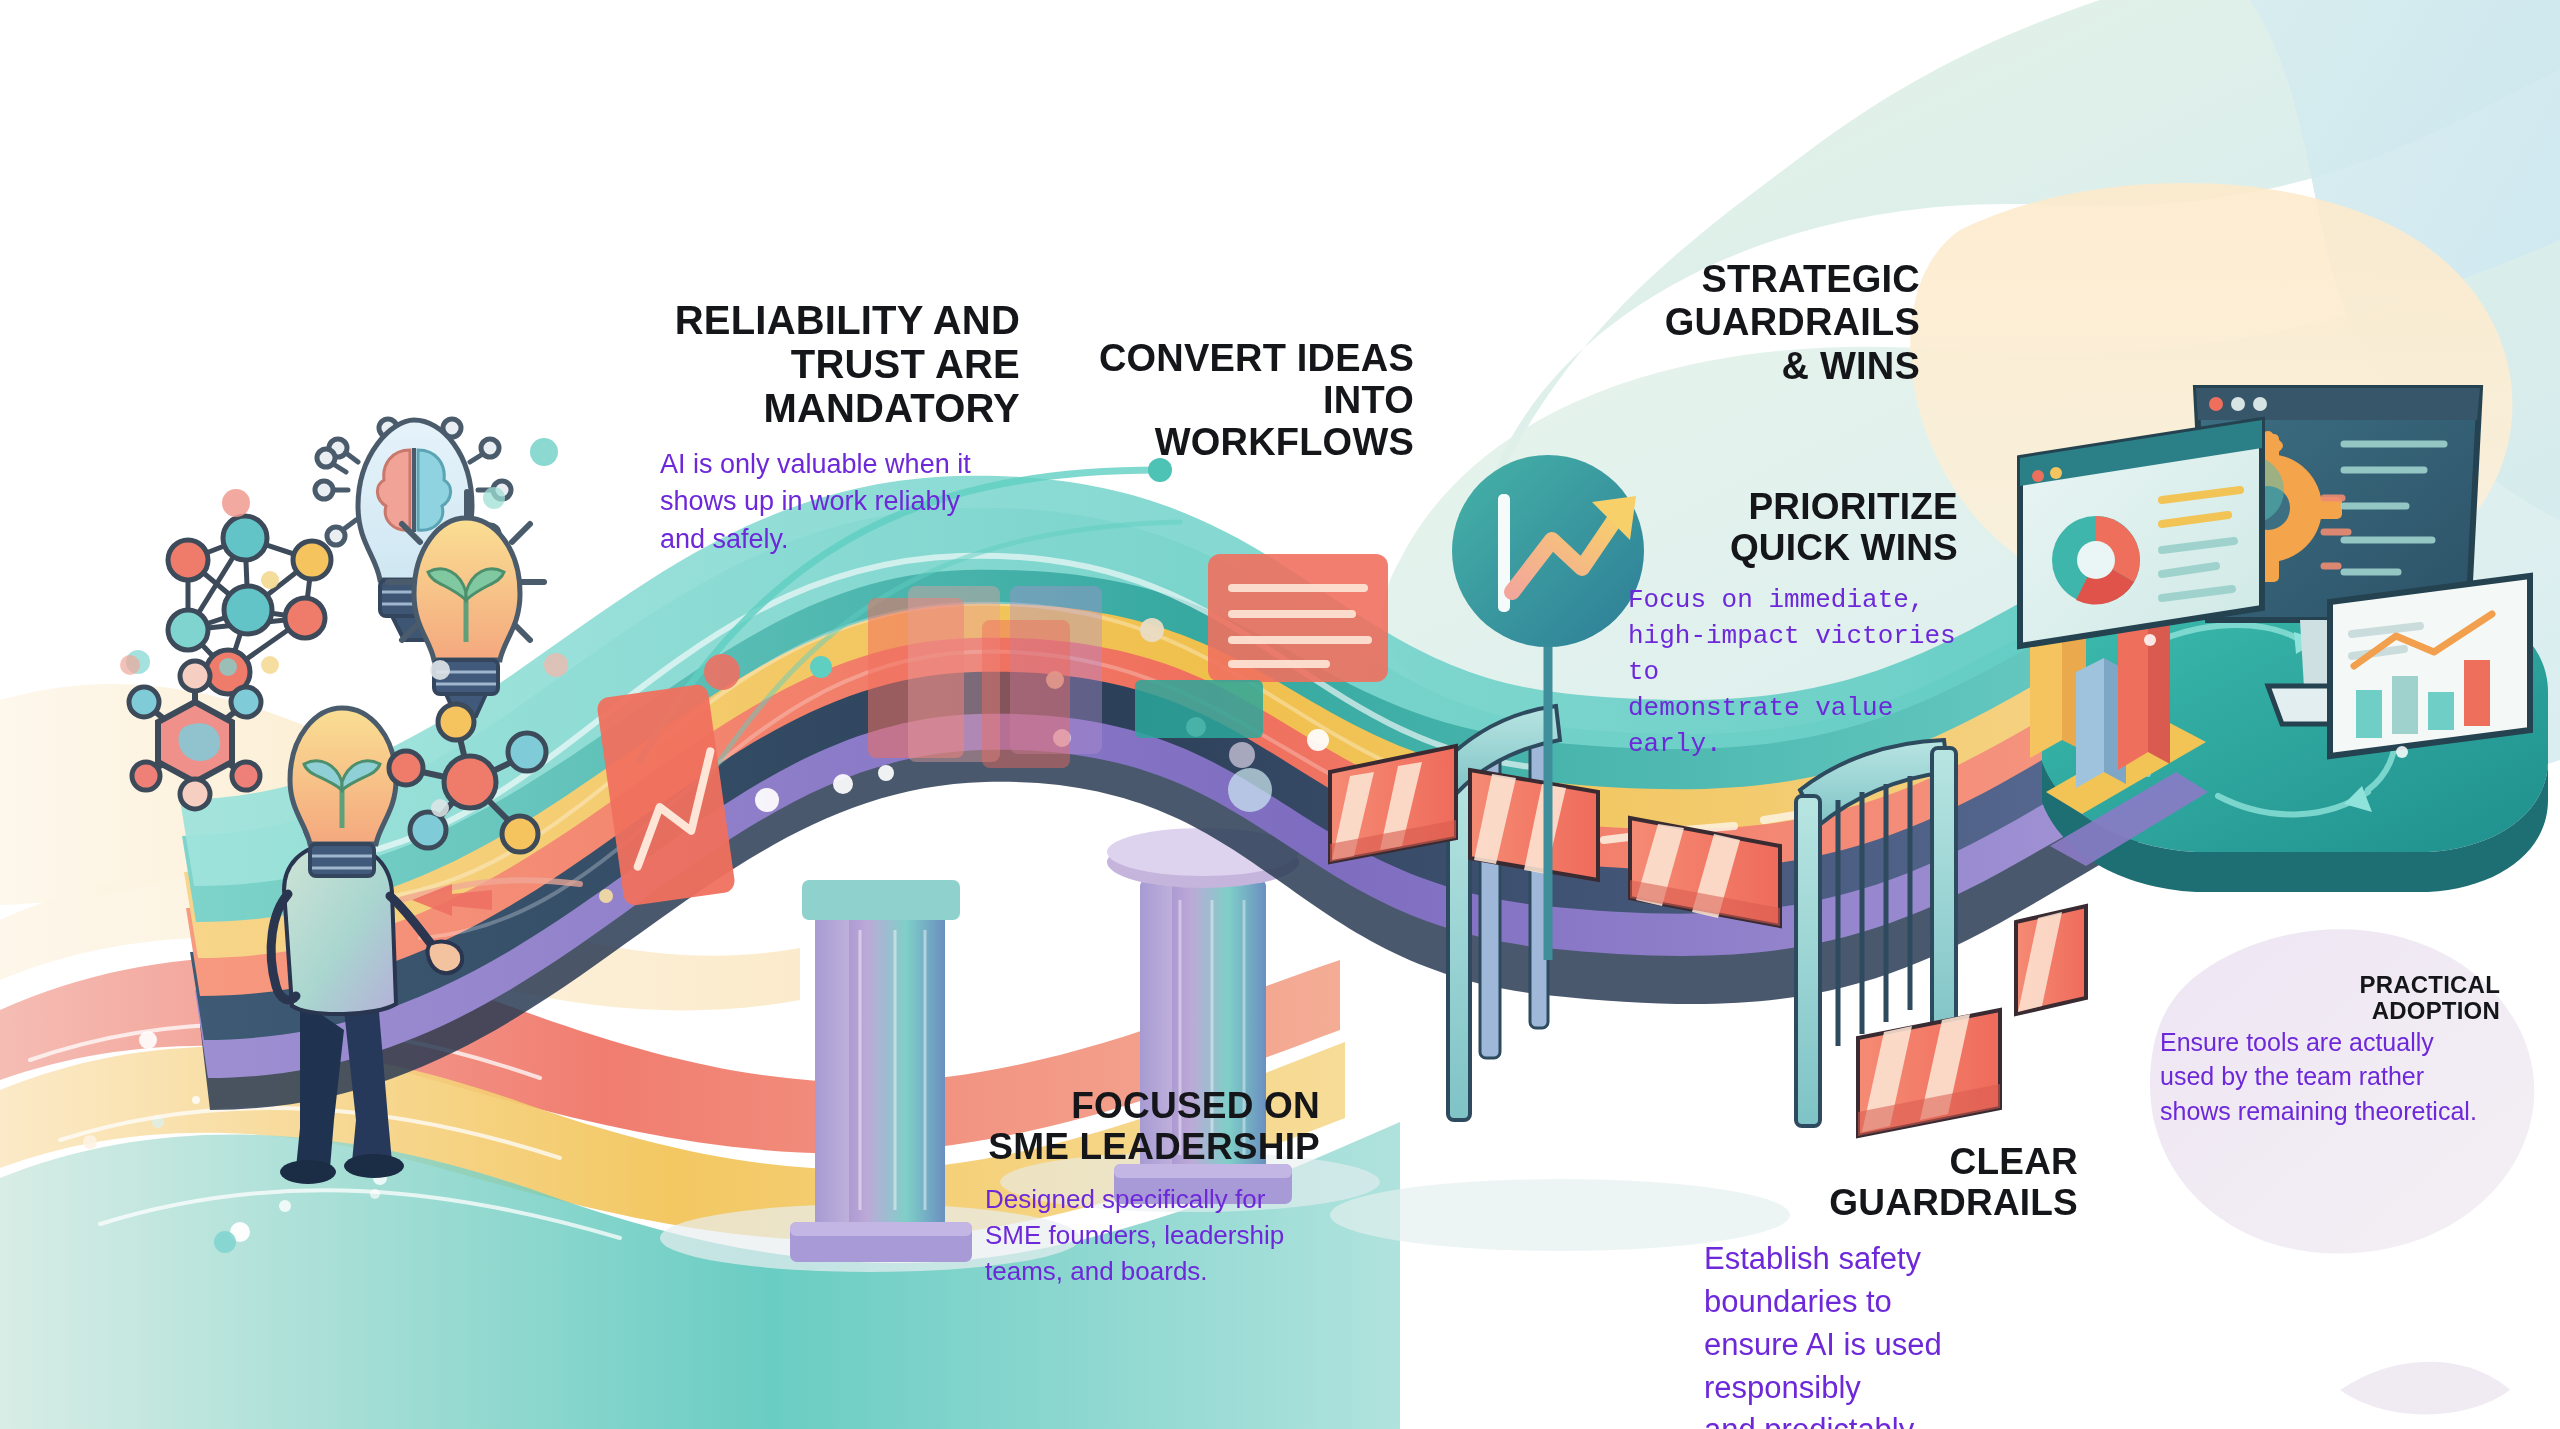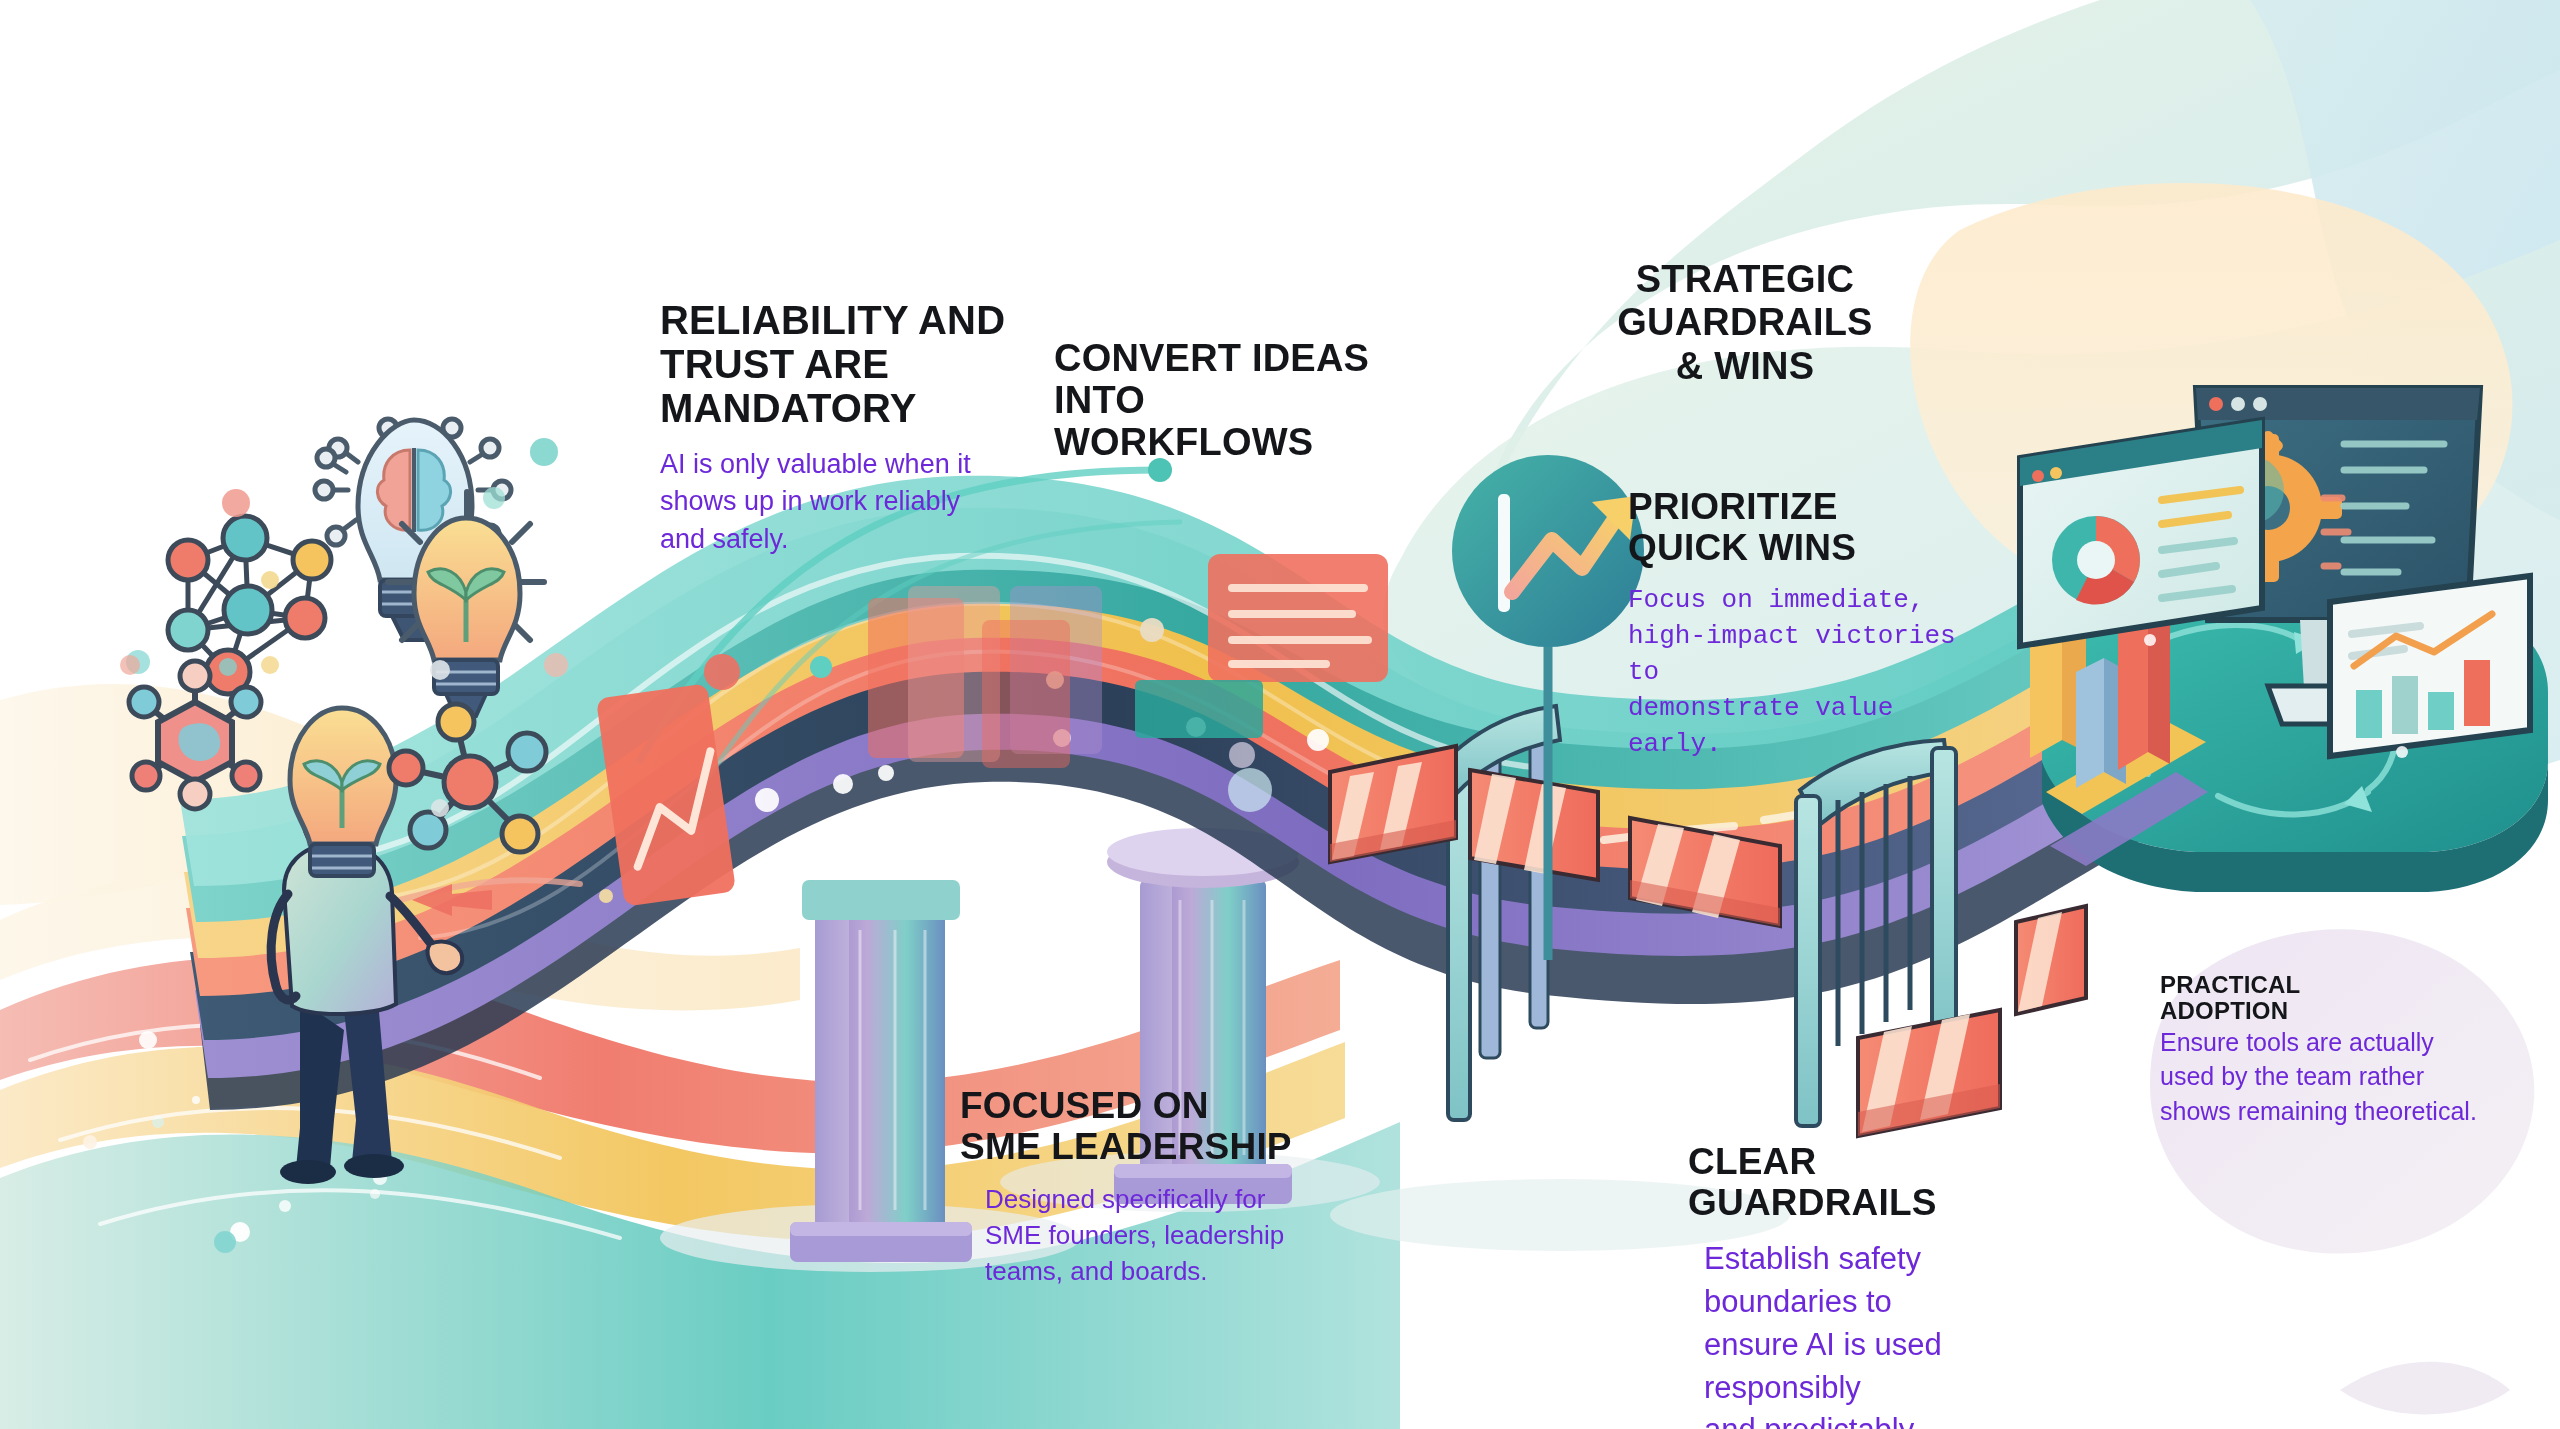--- a/index.html
+++ b/index.html
@@ -21,20 +21,21 @@
   .text-layer { position:absolute; inset:0; z-index:5; }
 
   .callout { position:absolute; }
   .callout h3 {
     font-weight:bold;
     color:#14161a;
     letter-spacing:0.2px;
     line-height:1.10;
     text-transform:uppercase;
     white-space:pre-line;
+    text-align:right;
   }
   .callout p {
     color:#6d28d9;
     line-height:1.38;
     font-weight:400;
     white-space:pre-line;
   }
 
   
   #c-reliability   { left:660px;  top:298px;  width:360px; }

